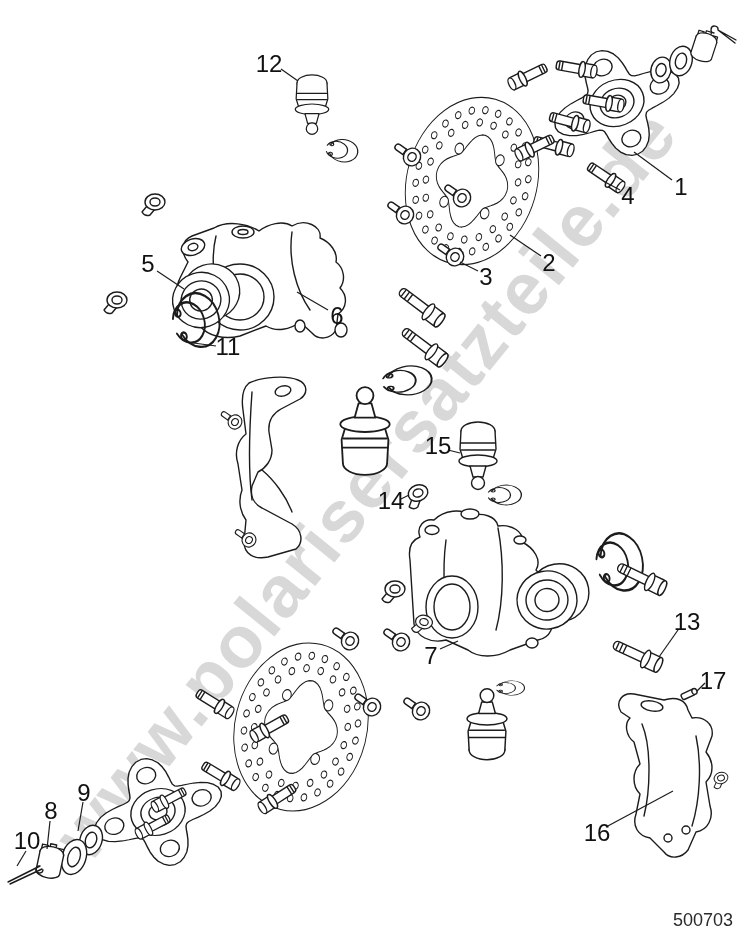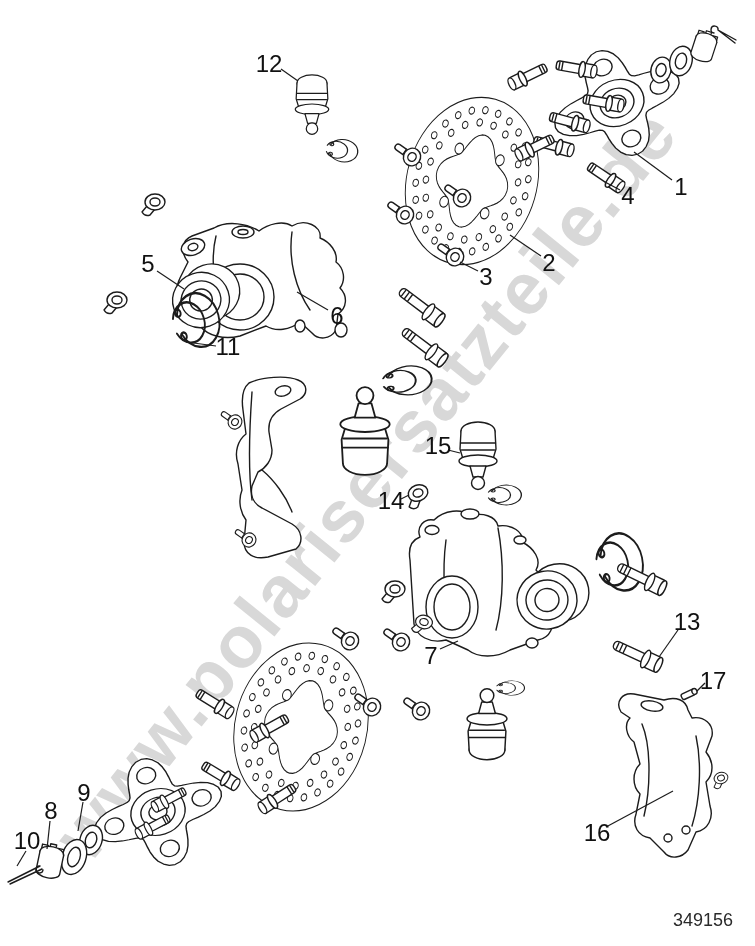--- a/index.html
+++ b/index.html
@@ -345,14 +345,14 @@
     <text x="228" y="355">11</text>
     <text x="269" y="72">12</text>
     <text x="687" y="630">13</text>
     <text x="391" y="509">14</text>
     <text x="438" y="454">15</text>
     <text x="597" y="841">16</text>
     <text x="713" y="689">17</text>
   </g>
 </svg>
 
-  <div class="diagram-number">349156</div>
+  <div class="diagram-number">500703</div>
 </div>
 
 </body></html>

